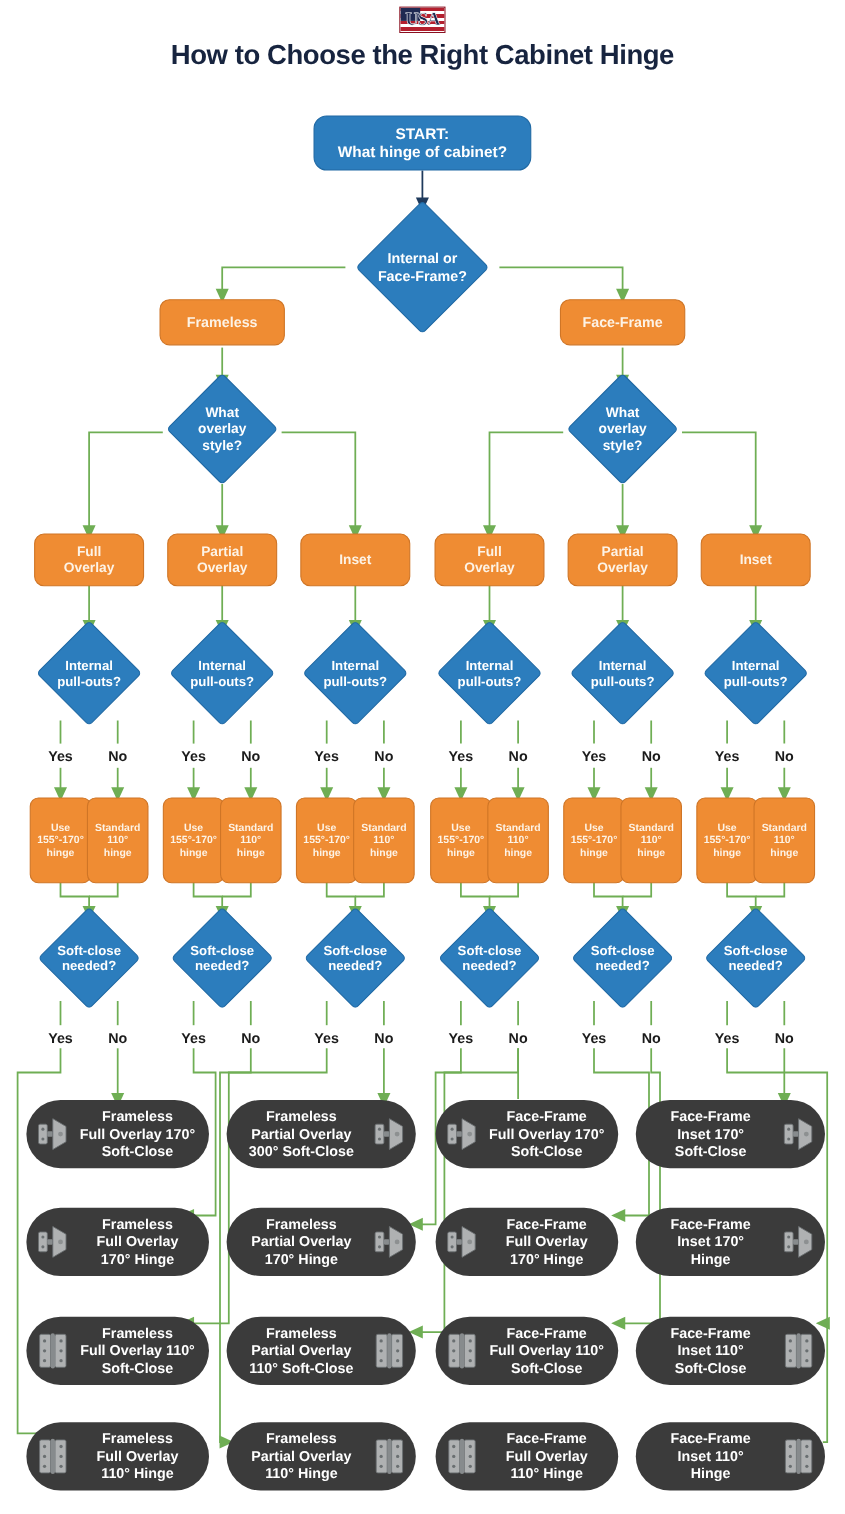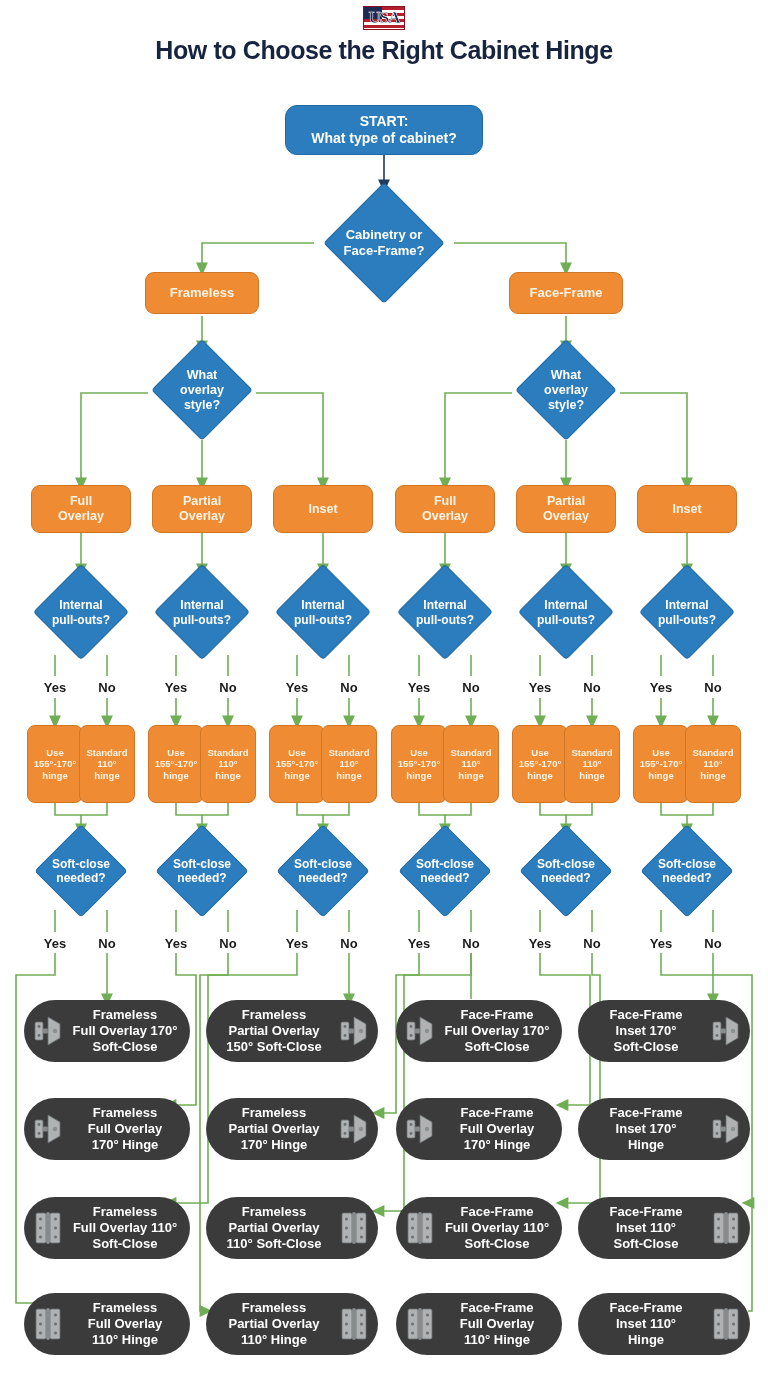--- a/index.html
+++ b/index.html
@@ -218,28 +218,28 @@
 
       <path d="M713,953 L713,1000" marker-end="url(#ah)"></path>
       <path d="M661,953 L661,975 L752,975 L752,1203 L748,1203" marker-end="url(#ah)"></path>
       <path d="M752,1203 L752,1311 L748,1311"></path>
     </g>
   </svg>
 
   <div class="node pill-start" style="left:285px; top:105px; width:198px; height:50px;">
     <div>
       <div>START:</div>
-      <div>What type of cabinet?</div>
+      <div>What hinge of cabinet?</div>
     </div>
   </div>
 
   <div class="node diamond" style="left:324px; top:193px; width:120px; height:100px;">
     <div class="shape" style="border-radius:4px; width:86px; height:86px; left:17px; top:7px;"></div>
     <div class="dlabel" style="font-size:13px;">
-      <div>Cabinetry or</div>
+      <div>Internal or</div>
       <div>Face-Frame?</div>
     </div>
   </div>
 
   <div class="node orange" style="left:145px; top:272px; width:114px; height:42px; font-size:13px;">
     <span>Frameless</span>
   </div>
   <div class="node orange" style="left:509px; top:272px; width:114px; height:42px; font-size:13px;">
     <span>Face-Frame</span>
   </div>
@@ -526,21 +526,21 @@
     <rect x="3" y="9" width="8" height="18" rx="1.5" fill="#b9bcbd" stroke="#6f7476" stroke-width="0.8"></rect>
     <circle cx="7" cy="13.5" r="1.4" fill="#6f7476"></circle>
             <circle cx="7" cy="22.5" r="1.4" fill="#6f7476"></circle>
     <rect x="11" y="15.5" width="5" height="5" rx="1" fill="#8e9294"></rect>
     <path d="M16,4 L28,11 L28,25 L16,32 Z" fill="#b9bcbd" stroke="#6f7476" stroke-width="0.8"></path>
     <circle cx="23" cy="18" r="2.2" fill="#6f7476" opacity=".5"></circle>
   </svg></div>
         <div class="ctext">
           <div>Frameless</div>
           <div>Partial Overlay</div>
-          <div>150° Soft-Close</div>
+          <div>300° Soft-Close</div>
         </div>
       </div>
       <div class="node card icon-left" style="left:396px; top:1000px; width:166px; height:62px;">
         <div class="hinge-icon"><svg viewBox="0 0 32 36" xmlns="http://www.w3.org/2000/svg">
     <rect x="3" y="9" width="8" height="18" rx="1.5" fill="#b9bcbd" stroke="#6f7476" stroke-width="0.8"></rect>
     <circle cx="7" cy="13.5" r="1.4" fill="#6f7476"></circle>
             <circle cx="7" cy="22.5" r="1.4" fill="#6f7476"></circle>
     <rect x="11" y="15.5" width="5" height="5" rx="1" fill="#8e9294"></rect>
     <path d="M16,4 L28,11 L28,25 L16,32 Z" fill="#b9bcbd" stroke="#6f7476" stroke-width="0.8"></path>
     <circle cx="23" cy="18" r="2.2" fill="#6f7476" opacity=".5"></circle>

